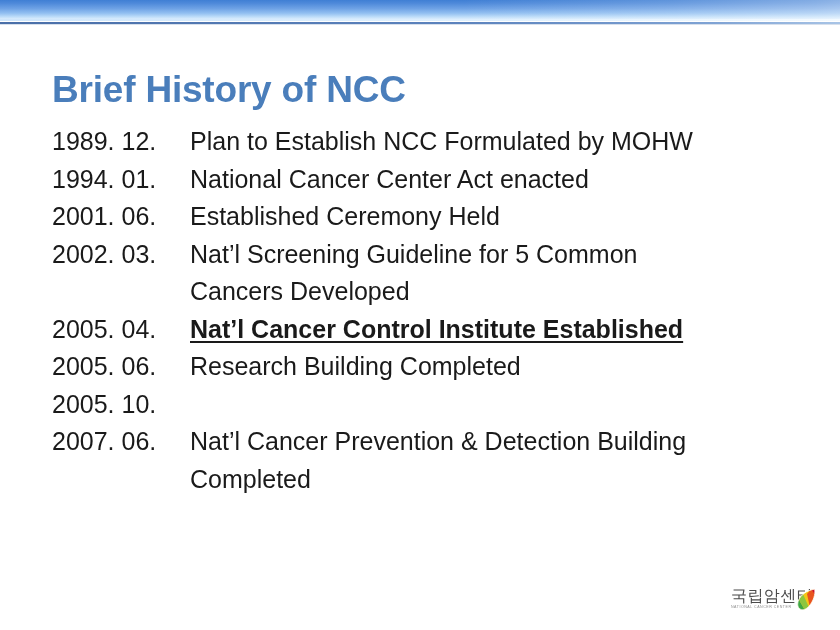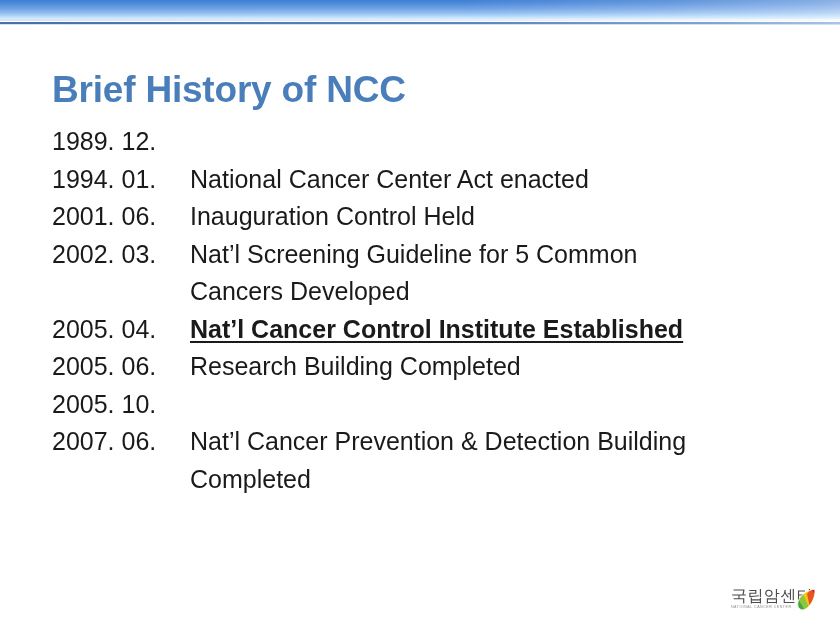--- a/index.html
+++ b/index.html
@@ -185,30 +185,31 @@
     <div class="banner-rule"></div>
     <div class="banner-rule-shadow"></div>
   </div>
 
   <h1 class="title">Brief History of NCC</h1>
 
   <div class="history-list">
 
     <div class="history-row">
       <span class="row-date">1989. 12.</span>
+      <span class="row-desc">Plan to Establish NCC Formulated by MOHW</span>
     </div>
 
     <div class="history-row">
       <span class="row-date">1994. 01.</span>
       <span class="row-desc">National Cancer Center Act enacted</span>
     </div>
 
     <div class="history-row">
       <span class="row-date">2001. 06.</span>
-      <span class="row-desc">Inauguration Control Held</span>
+      <span class="row-desc">Established Ceremony Held</span>
     </div>
 
     <div class="history-row">
       <span class="row-date">2002. 03.</span>
       <span class="row-desc">Nat’l Screening Guideline for 5 Common</span>
     </div>
 
     <div class="history-row continuation">
 
       <span class="row-desc">Cancers Developed</span>

